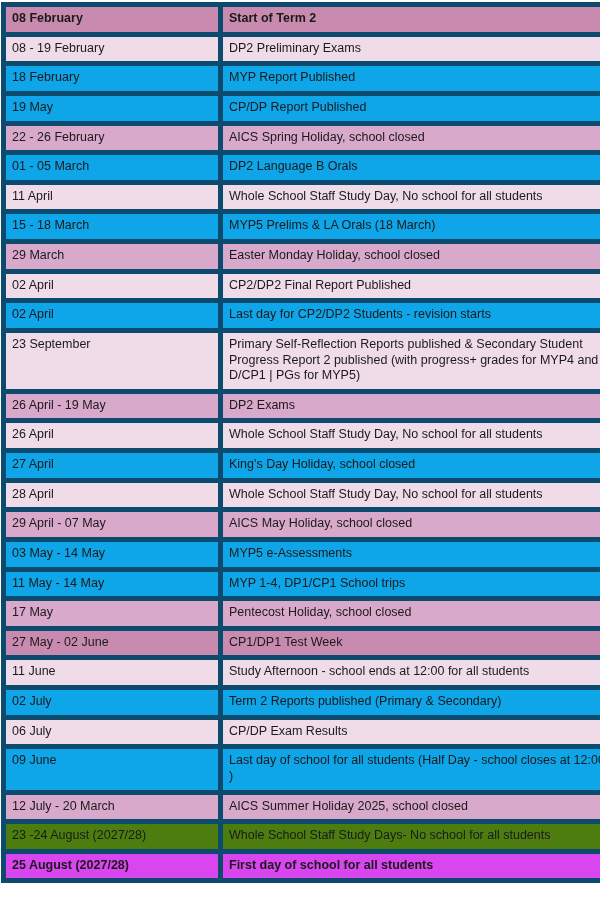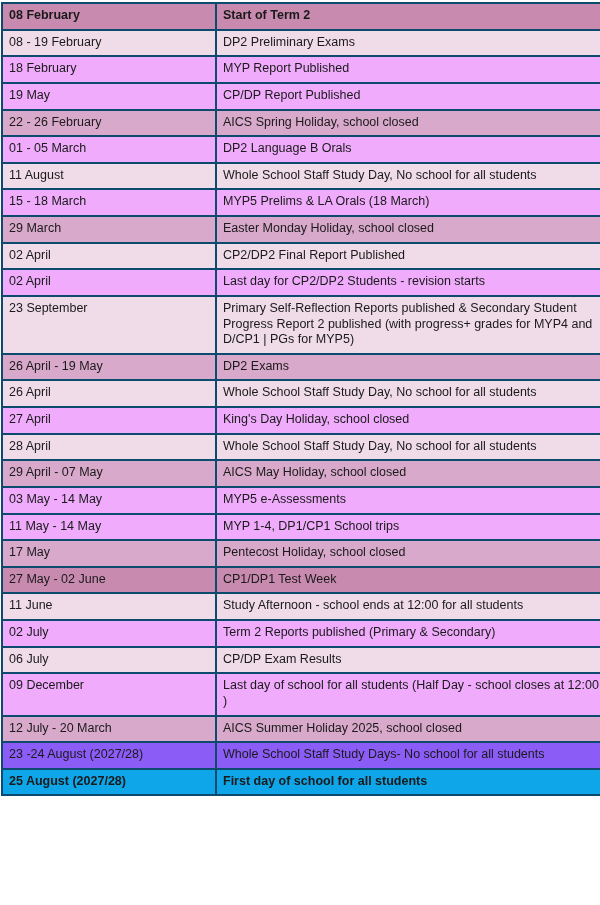--- a/index.html
+++ b/index.html
@@ -13,43 +13,43 @@
     font-family: "Liberation Sans", sans-serif;
     color: #1a1a1a;
   }
   table.calendar {
     border-collapse: collapse;
     width: 598px;
     margin: 2px 0 0 1px;
     table-layout: fixed;
   }
   table.calendar td {
-    border: 2px solid #0c4a6e;
+    border: 5px solid #0c4a6e;
     padding: 4px 6px 5px 6px;
     font-size: 12.5px;
     line-height: 1.25;
     vertical-align: top;
   }
   td.date-cell {
     width: 200px;
   }
   td.event-cell {
     width: 380px;
   }
   
   tr.header td {
     background: #c98ab0;
     font-weight: bold;
   }
   tr.shade-a td { background: #f0dce8; }
-  tr.shade-b td { background: #f0abfc; }
+  tr.shade-b td { background: #0ea5e9; }
   tr.shade-c td { background: #d9a9cb; margin-top: 12px; }
   tr.shade-d td { background: #c98ab0; }
-  tr.shade-y td { background: #8b5cf6; }
-  tr.shade-y2 td { background: #0ea5e9; font-weight: bold; }
+  tr.shade-y td { background: #4d7c0f; }
+  tr.shade-y2 td { background: #d946ef; font-weight: bold; }
 </style>
 </head>
 <body>
 
 <table class="calendar">
   <tbody>
       <tr class="header">
         <td class="date-cell">08 February</td>
         <td class="event-cell">Start of Term 2</td>
       </tr>
@@ -67,21 +67,21 @@
       </tr>
       <tr class="shade-c">
         <td class="date-cell">22 - 26 February</td>
         <td class="event-cell">AICS Spring Holiday, school closed</td>
       </tr>
       <tr class="shade-b">
         <td class="date-cell">01 - 05 March</td>
         <td class="event-cell">DP2 Language B Orals</td>
       </tr>
       <tr class="shade-a">
-        <td class="date-cell">11 August</td>
+        <td class="date-cell">11 April</td>
         <td class="event-cell">Whole School Staff Study Day, No school for all students</td>
       </tr>
       <tr class="shade-b">
         <td class="date-cell">15 - 18 March</td>
         <td class="event-cell">MYP5 Prelims &amp; LA Orals (18 March)</td>
       </tr>
       <tr class="shade-c">
         <td class="date-cell">29 March</td>
         <td class="event-cell">Easter Monday Holiday, school closed</td>
       </tr>
@@ -139,21 +139,21 @@
       </tr>
       <tr class="shade-b">
         <td class="date-cell">02 July</td>
         <td class="event-cell">Term 2 Reports published (Primary &amp; Secondary)</td>
       </tr>
       <tr class="shade-a">
         <td class="date-cell">06 July</td>
         <td class="event-cell">CP/DP Exam Results</td>
       </tr>
       <tr class="shade-b">
-        <td class="date-cell">09 December</td>
+        <td class="date-cell">09 June</td>
         <td class="event-cell">Last day of school for all students (Half Day - school closes at 12:00 )</td>
       </tr>
       <tr class="shade-c">
         <td class="date-cell">12 July - 20 March</td>
         <td class="event-cell">AICS Summer Holiday 2025, school closed</td>
       </tr>
       <tr class="shade-y">
         <td class="date-cell">23 -24 August (2027/28)</td>
         <td class="event-cell">Whole School Staff Study Days- No school for all students</td>
       </tr>

